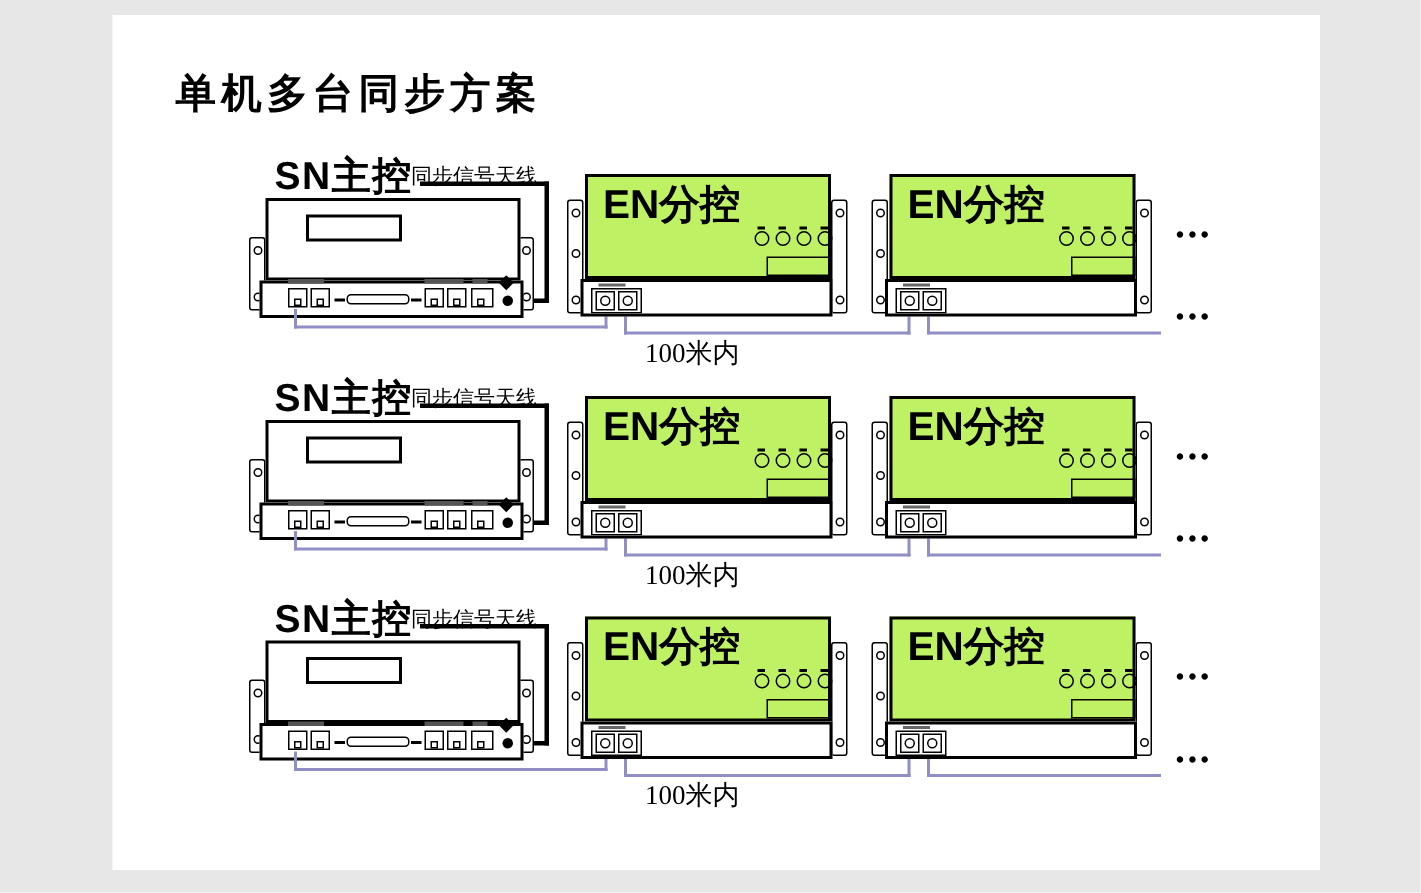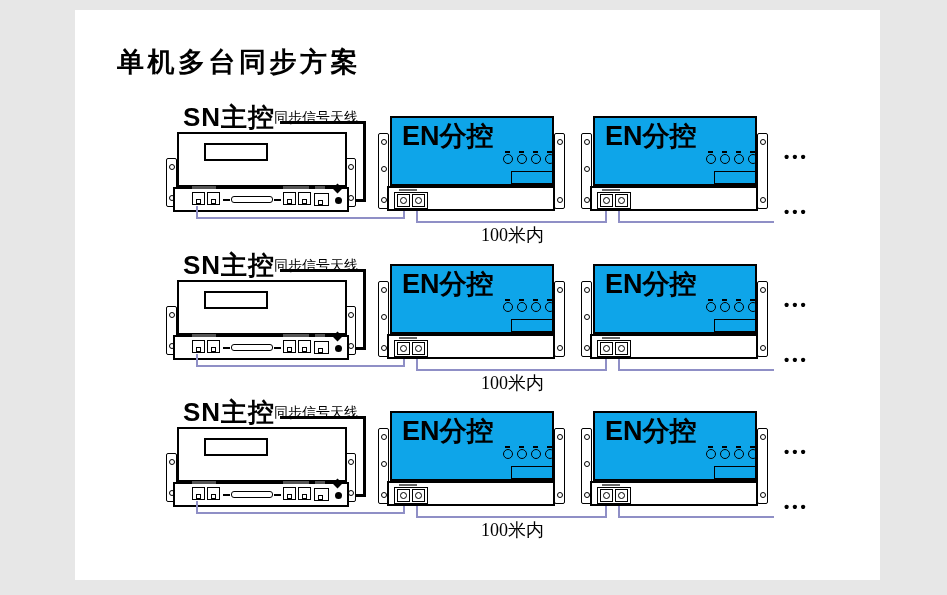--- a/index.html
+++ b/index.html
@@ -17,21 +17,21 @@
     position:absolute;left:117px;top:44px;
     font-size:27px;font-weight:bold;letter-spacing:3.5px;color:var(--line);
     white-space:nowrap;
   }
   .row{position:absolute;left:17px;width:947px;height:148px;}
   .row *{position:absolute;box-sizing:content-box;}
 
   
   .sn-label{left:166px;top:4px;font-size:26px;font-weight:bold;white-space:nowrap;letter-spacing:1px;}
   .ant-label{left:257px;top:13px;font-size:14px;font-family:"Liberation Serif",serif;white-space:nowrap;}
-  .dist{left:413px;top:127px;width:114px;text-align:right;
+  .dist{left:413px;top:127px;width:114px;text-align:left;
         font-family:"Liberation Serif",serif;font-size:18px;white-space:nowrap;}
   .dots{left:767px;font-size:15px;font-weight:bold;letter-spacing:3px;line-height:10px;white-space:nowrap;}
   .du{top:56px;} .dl{top:111px;}
 
   
   .k{background:var(--line);}
   .a1{left:263px;top:25px;width:86px;height:3px;}
   .a2{left:346px;top:25px;width:3px;height:81px;}
   .a3{left:322px;top:103px;width:27px;height:3px;}
   .p{background:var(--cable);}
@@ -70,21 +70,21 @@
   .sn .lblB{left:106px;top:54px;width:26px;}
   .sn .lblC{left:138px;top:54px;width:10px;}
   .sn .diamond{left:157px;top:53px;width:7px;height:7px;background:var(--line);transform:rotate(45deg);}
   .sn .adot{left:158px;top:65px;width:7px;height:7px;background:var(--line);border-radius:50%;}
 
   
   .en{top:20px;width:164px;height:96px;}
   .en1{left:373px;} .en2{left:576px;}
   .en .el{left:-12px;top:17px;height:74px;}
   .en .er{right:-11px;top:17px;height:74px;}
-  .en-body{left:0;top:0;width:160px;height:66px;border:2px solid var(--line);background:#0ea5e9;}
+  .en-body{left:0;top:0;width:160px;height:66px;border:2px solid var(--line);background:#bef264;}
   .en-label{left:10px;top:0px;font-size:27px;font-weight:bold;white-space:nowrap;position:absolute;}
   .knobs{left:111px;top:36px;display:flex;gap:4px;}
   .knob{width:8px;height:8px;border:1.5px solid var(--line);border-radius:50%;position:relative;display:inline-block;}
   .knob::before{content:"";position:absolute;top:-4px;left:1px;width:5px;height:2px;background:var(--line);}
   .en-display{left:119px;top:53px;width:41px;height:11px;border:1.5px solid var(--line);}
   .en-strip{left:-3px;top:70px;width:164px;height:21px;border:2px solid var(--line);background:#fff;}
   .ports-box{left:4px;top:76px;width:30px;height:14px;border:1.5px solid var(--line);background:#fff;display:flex;gap:2px;padding:1px 0 0 2px;}
   .ports-box::before{content:"";position:absolute;top:-4px;left:4px;width:18px;height:2px;background:#666;}
   .round-port{width:11px;height:11px;border:1.5px solid var(--line);position:relative;display:inline-block;background:#fff;}
   .round-port::after{content:"";position:absolute;left:1.5px;top:1.5px;width:5px;height:5px;border:1.5px solid var(--line);border-radius:50%;}

